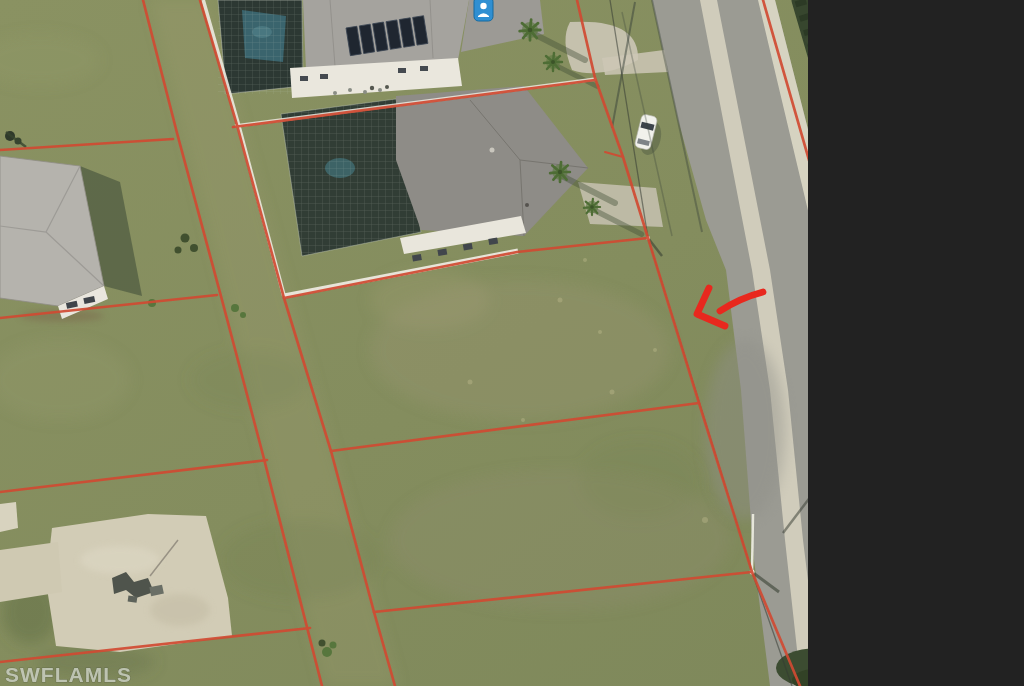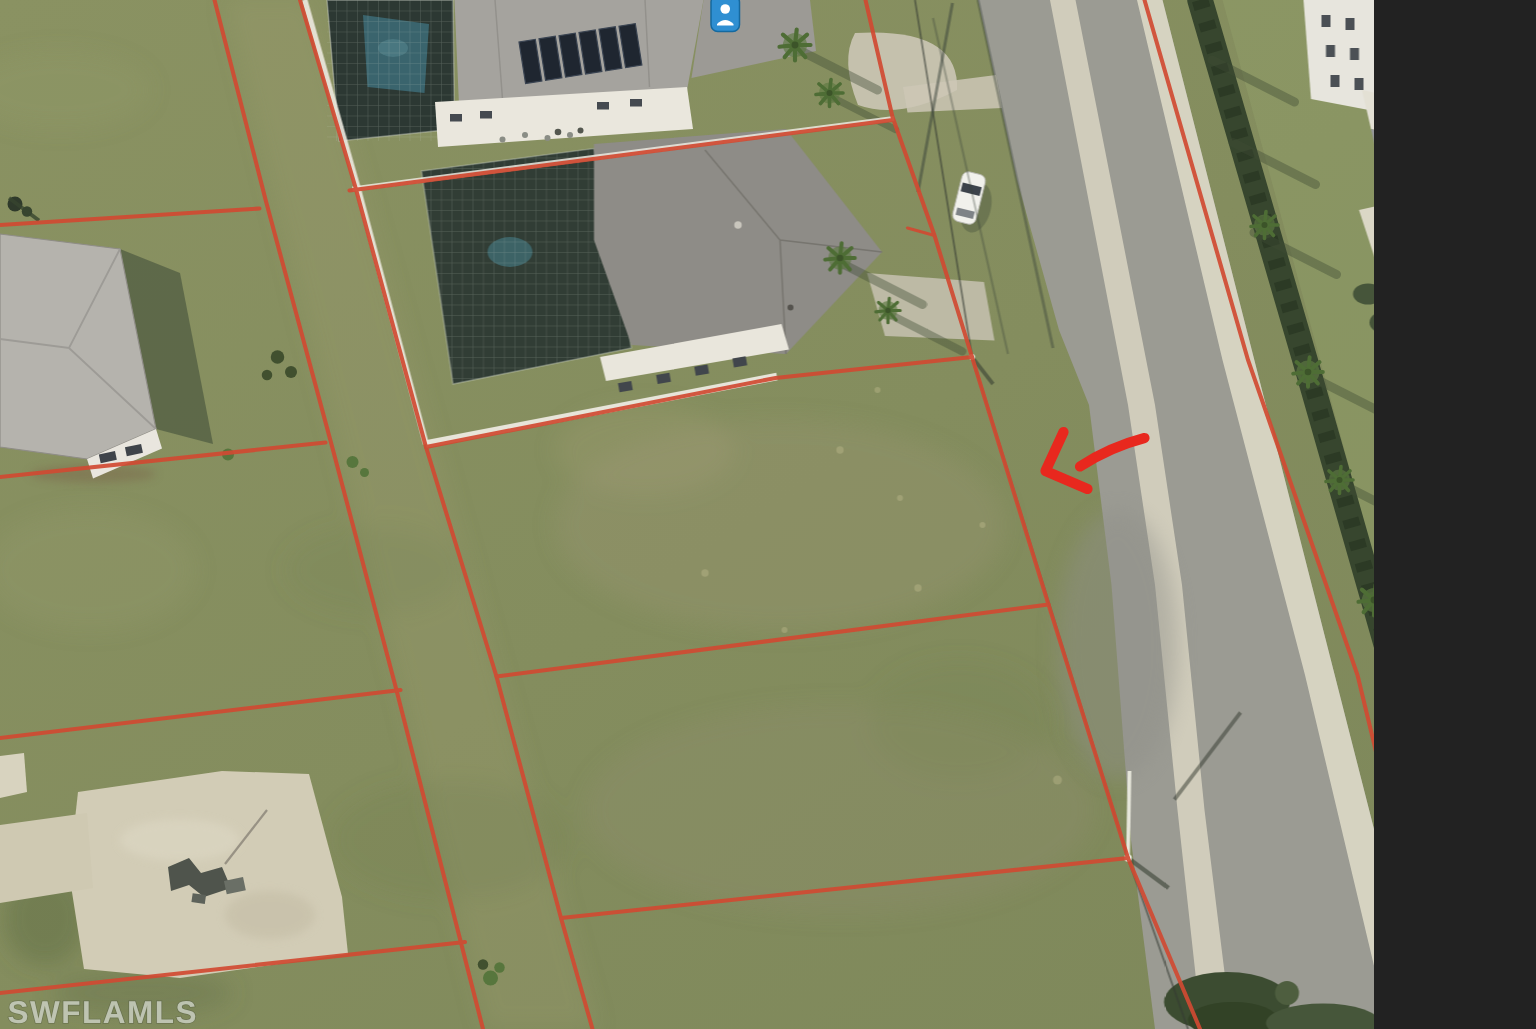--- a/index.html
+++ b/index.html
@@ -1,16 +1,16 @@
 <!DOCTYPE html>
 <html><head>
 <meta charset="utf-8">
 <style>
   html,body{margin:0;padding:0;background:#222;}
-  #stage{position:relative;width:916px;height:686px;overflow:hidden;font-family:"Liberation Sans",sans-serif;}
+  #stage{position:relative;width:808px;height:686px;overflow:hidden;font-family:"Liberation Sans",sans-serif;}
   #stage svg{display:block;}
   .wm{font-family:"Liberation Sans",sans-serif;font-weight:bold;font-size:21px;letter-spacing:1px;
       paint-order:stroke;stroke:rgba(55,60,52,.35);stroke-width:1px;opacity:.82;}
 </style>
 </head>
 <body>
 
 <div id="stage">
 <svg width="1024" height="686" viewBox="0 0 1024 686" xmlns="http://www.w3.org/2000/svg">
   <defs>

